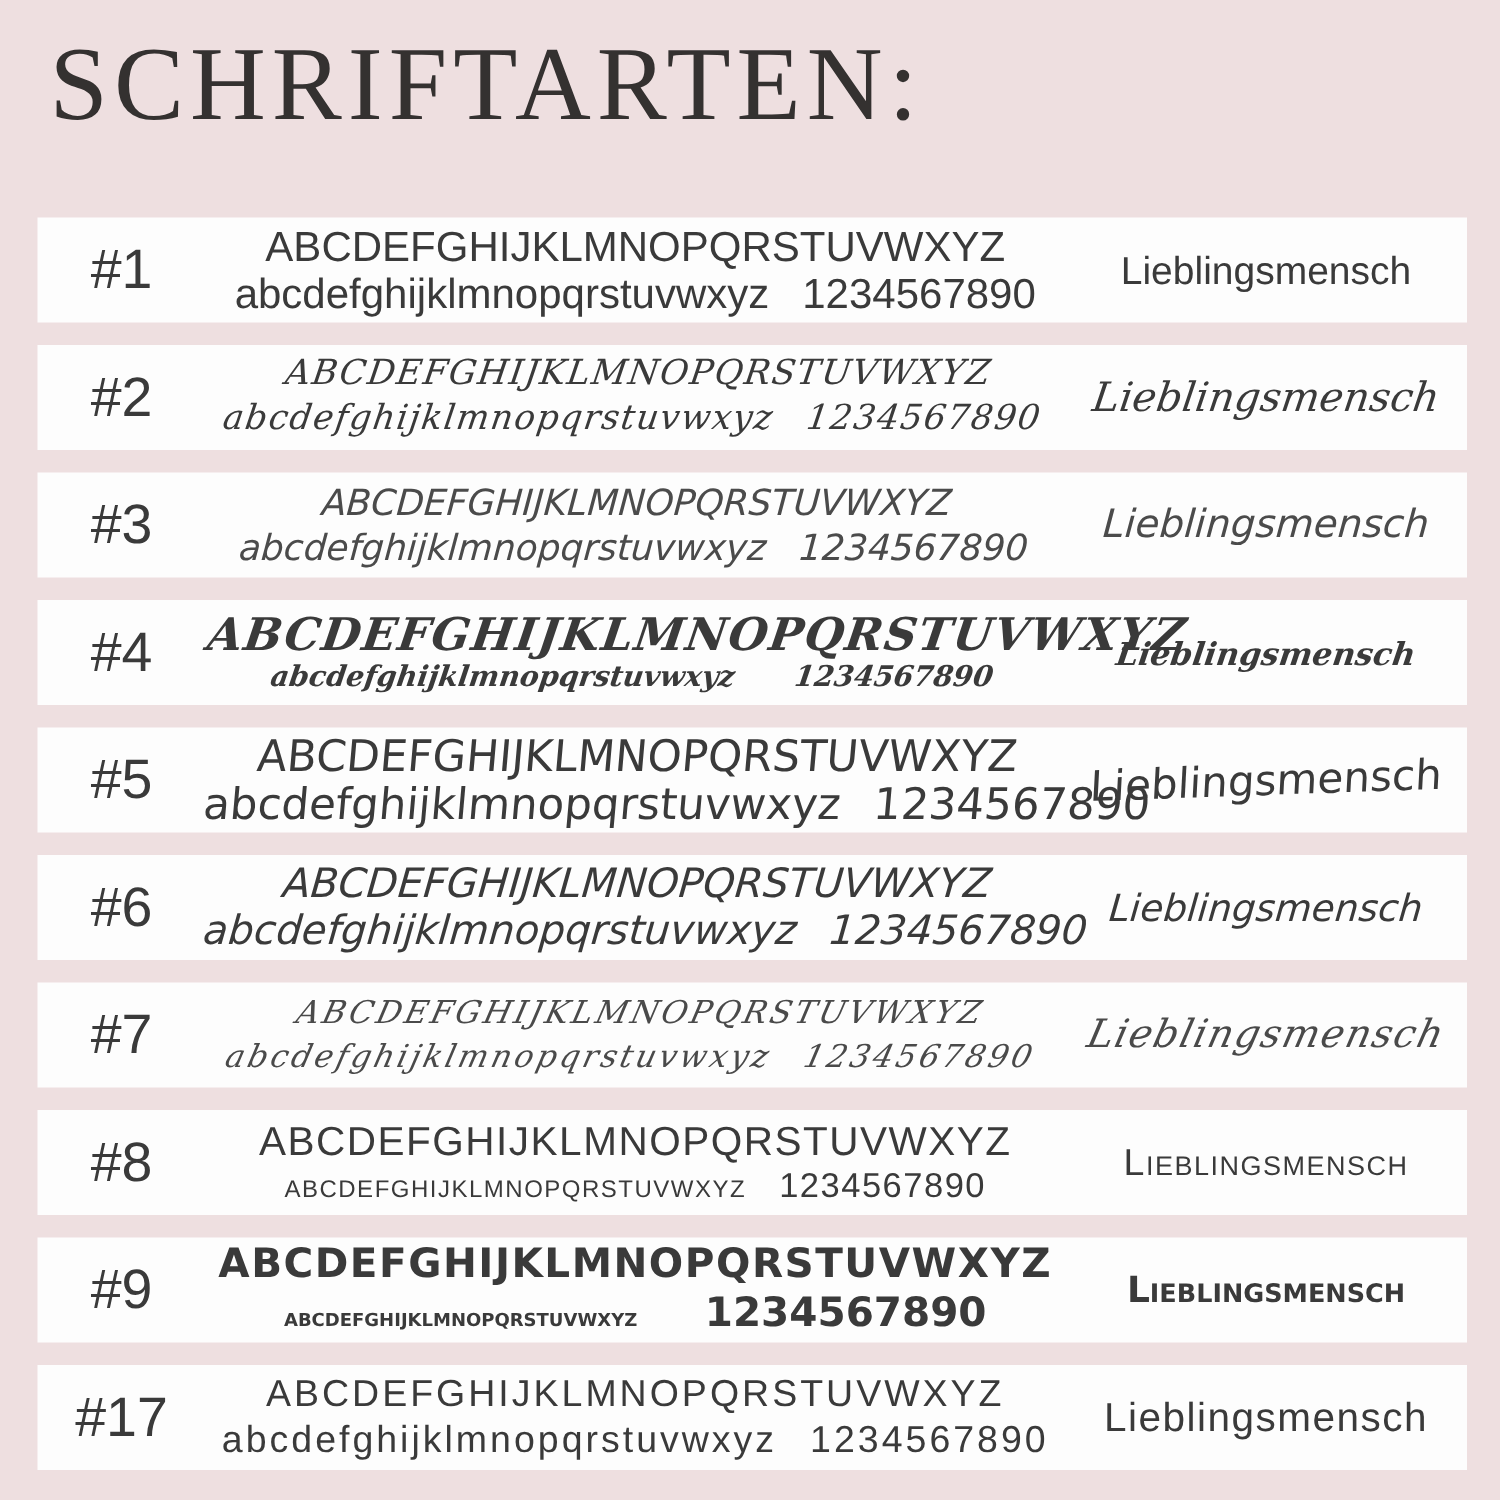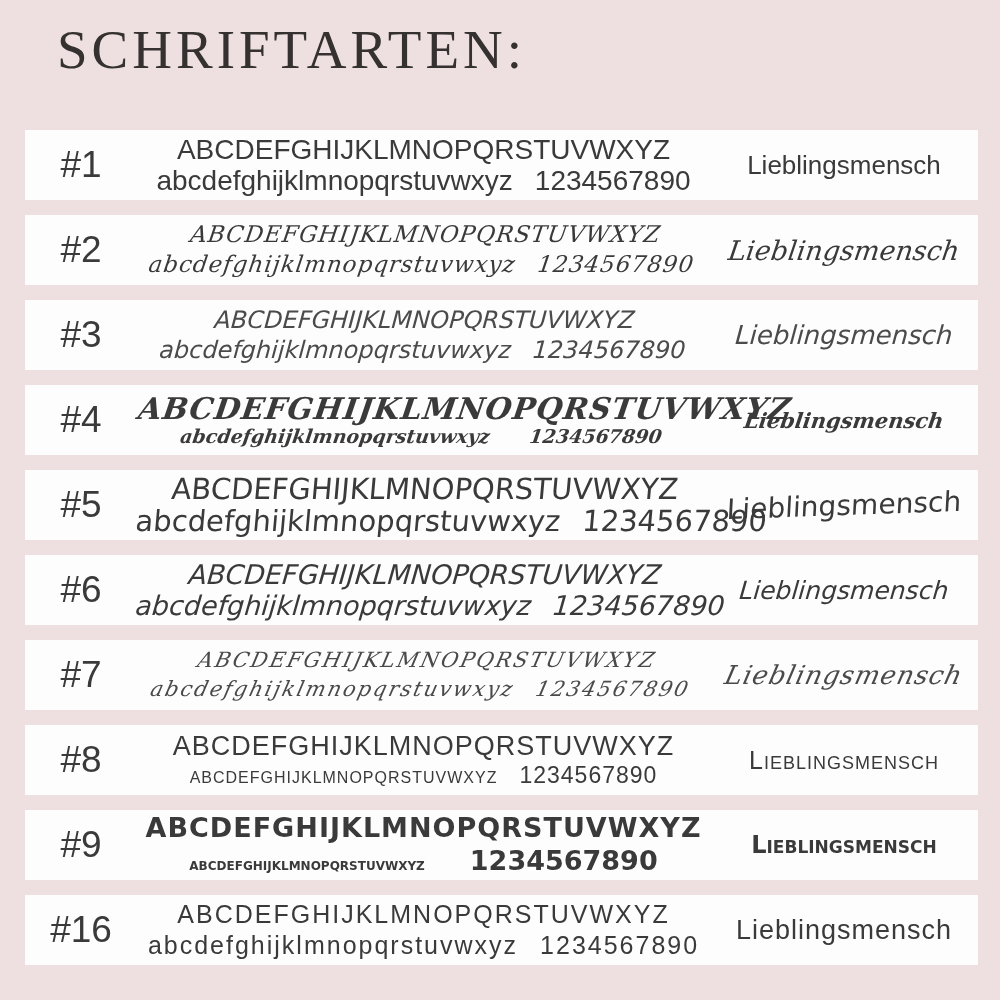--- a/index.html
+++ b/index.html
@@ -6,25 +6,25 @@
   body {
     width: 1000px; height: 1000px;
     background: #eedfe0;
     overflow: hidden;
     color: #3a3a3a;
     font-family: "Liberation Sans", sans-serif;
   }
   .title {
     font-family: "Liberation Serif", serif;
     font-weight: 400;
-    font-size: 55px;
+    font-size: 70px;
     line-height: 1.0;
     letter-spacing: 4px;
     color: #343130;
-    margin: 22px 0 0 57px;
+    margin: 22px 0 0 33px;
   }
   .rows {
     margin: 53px 22px 0 25px;
     display: flex;
     flex-direction: column;
     gap: 15px;
   }
   .row {
     height: 70px;
     background: #fdfdfd;
@@ -225,21 +225,21 @@
   <div class="row" data-fontstyle="whimsical">
     <div class="num">#9</div>
     <div class="alpha">
       <div class="line line-upper">ABCDEFGHIJKLMNOPQRSTUVWXYZ</div>
       <div class="line line-lower"><span>abcdefghijklmnopqrstuvwxyz</span><span class="digits">1234567890</span></div>
     </div>
     <div class="sample">Lieblingsmensch</div>
   </div>
 
   <div class="row" data-fontstyle="rounded-thin">
-    <div class="num">#16</div>
+    <div class="num">#17</div>
     <div class="alpha">
       <div class="line line-upper">ABCDEFGHIJKLMNOPQRSTUVWXYZ</div>
       <div class="line line-lower"><span>abcdefghijklmnopqrstuvwxyz</span><span class="digits">1234567890</span></div>
     </div>
     <div class="sample">Lieblingsmensch</div>
   </div>
 
 </div>
 
 </body></html>

